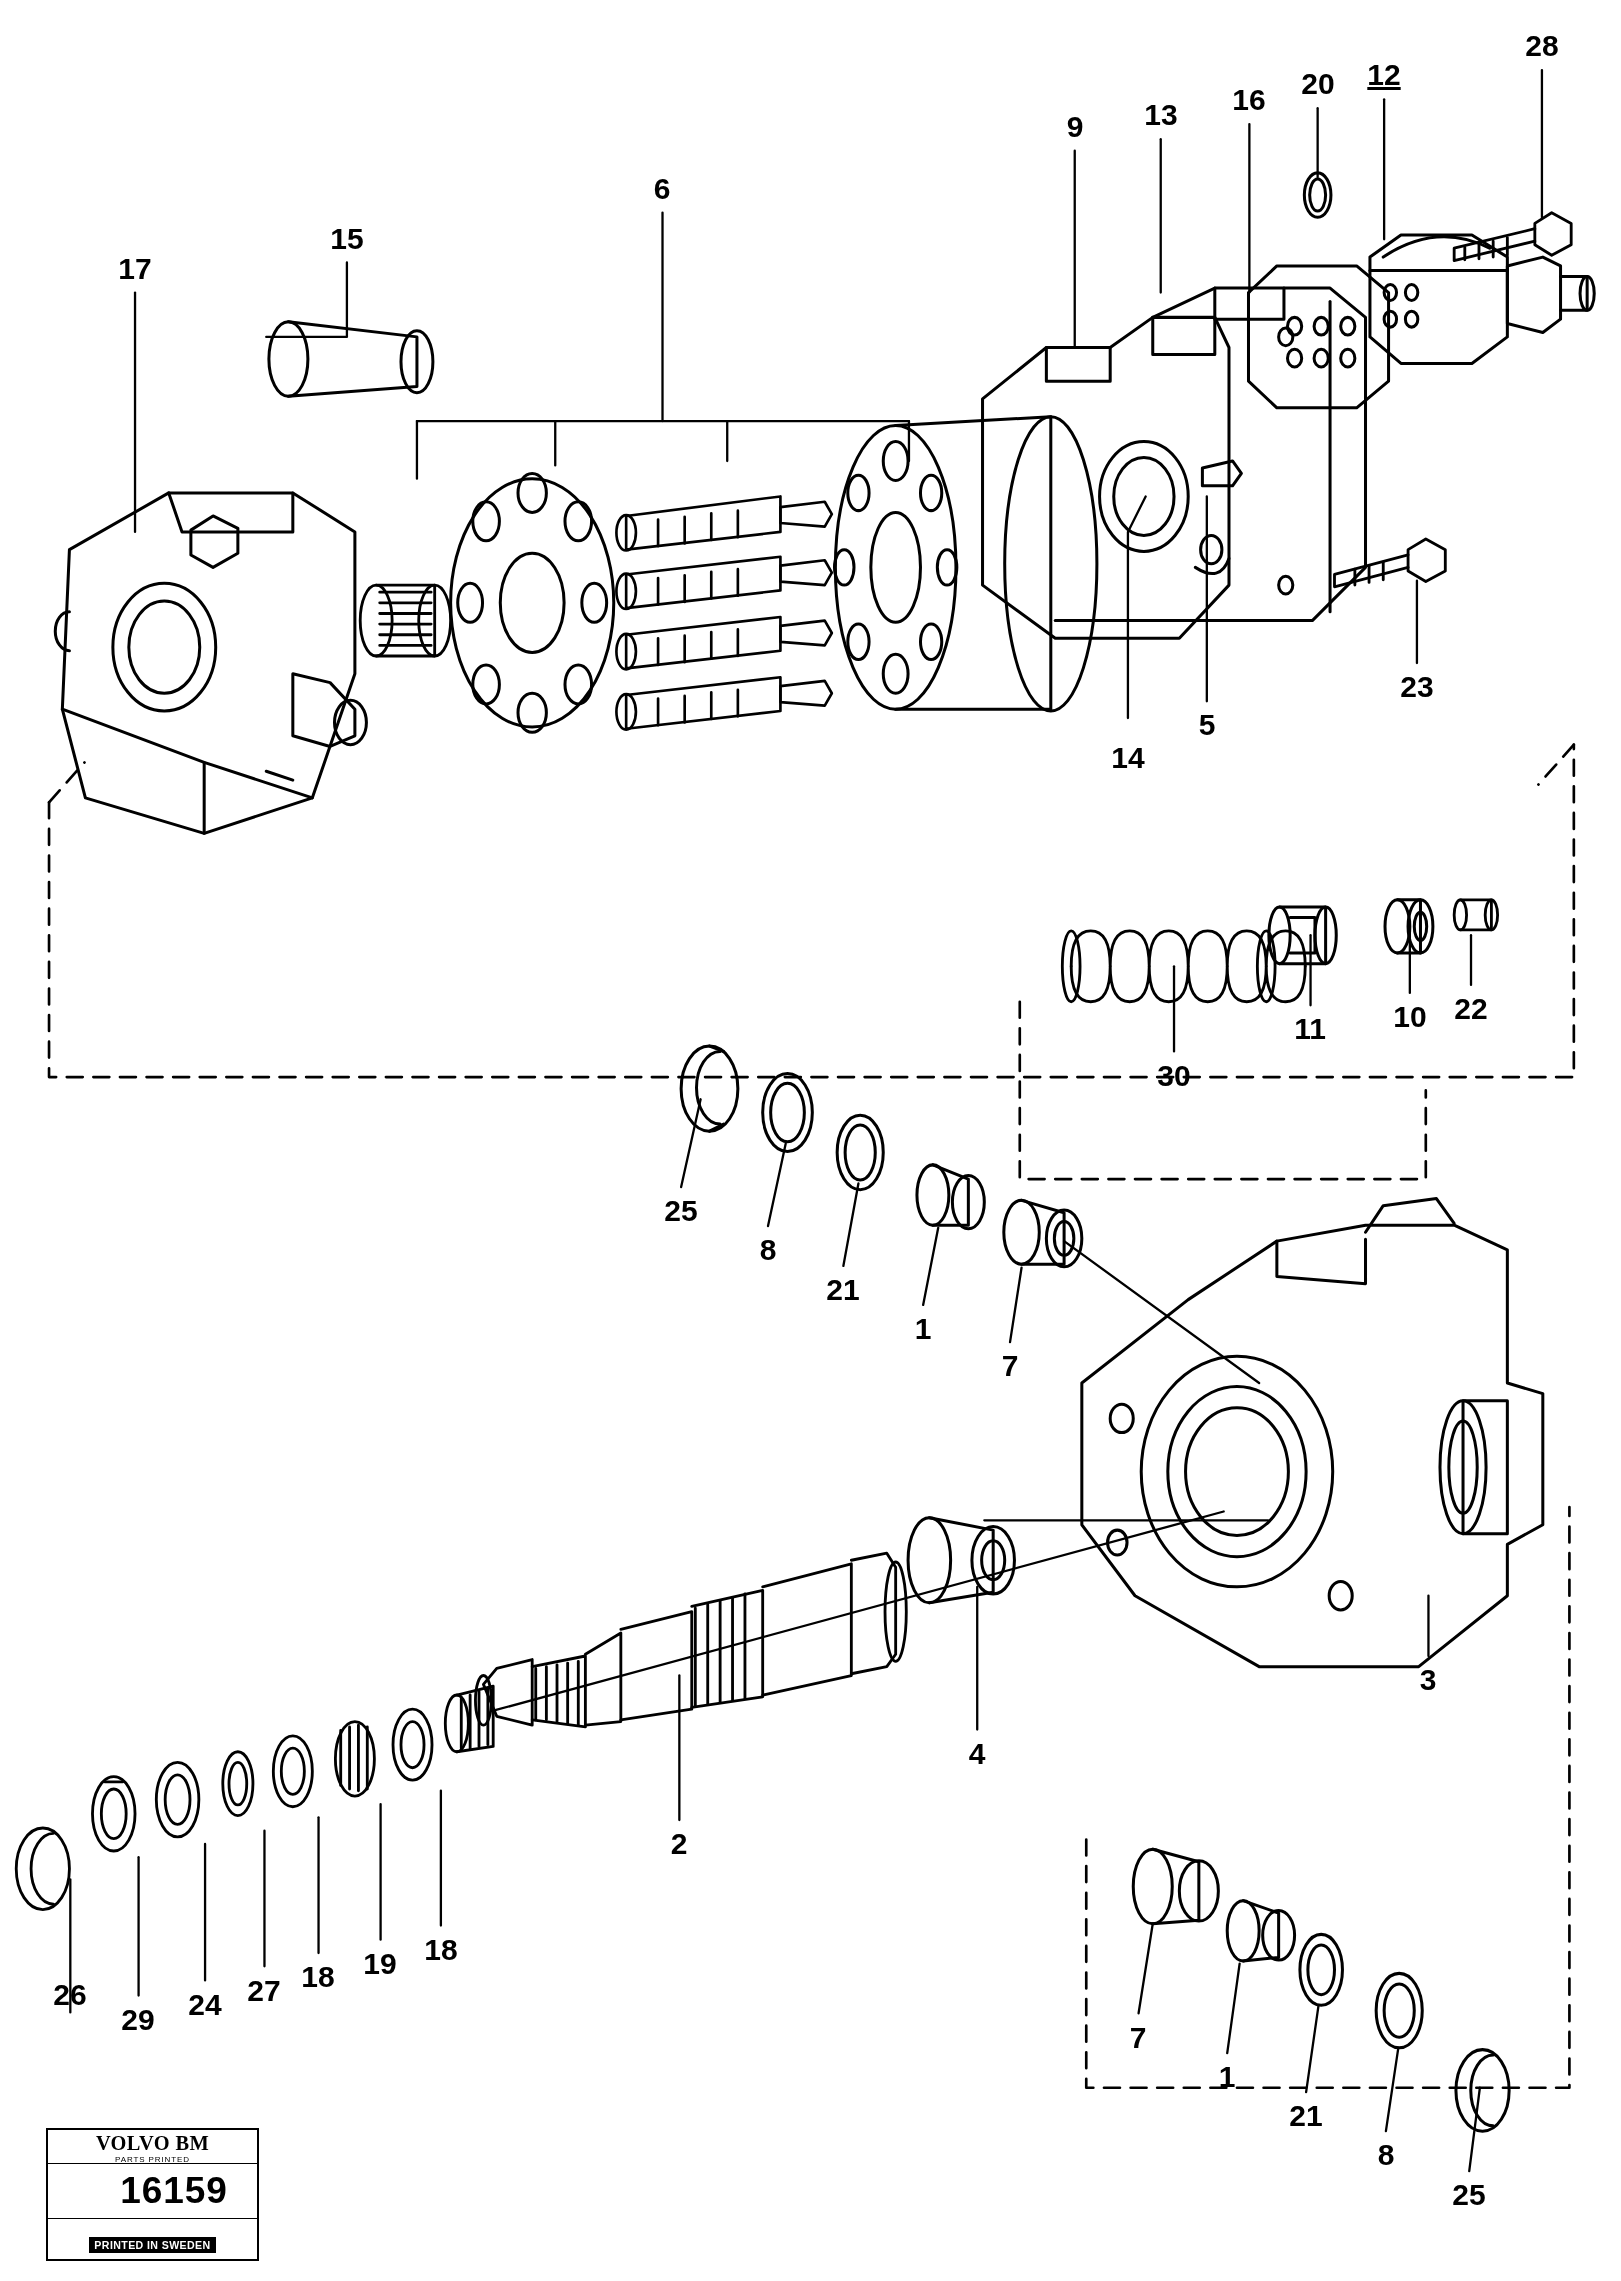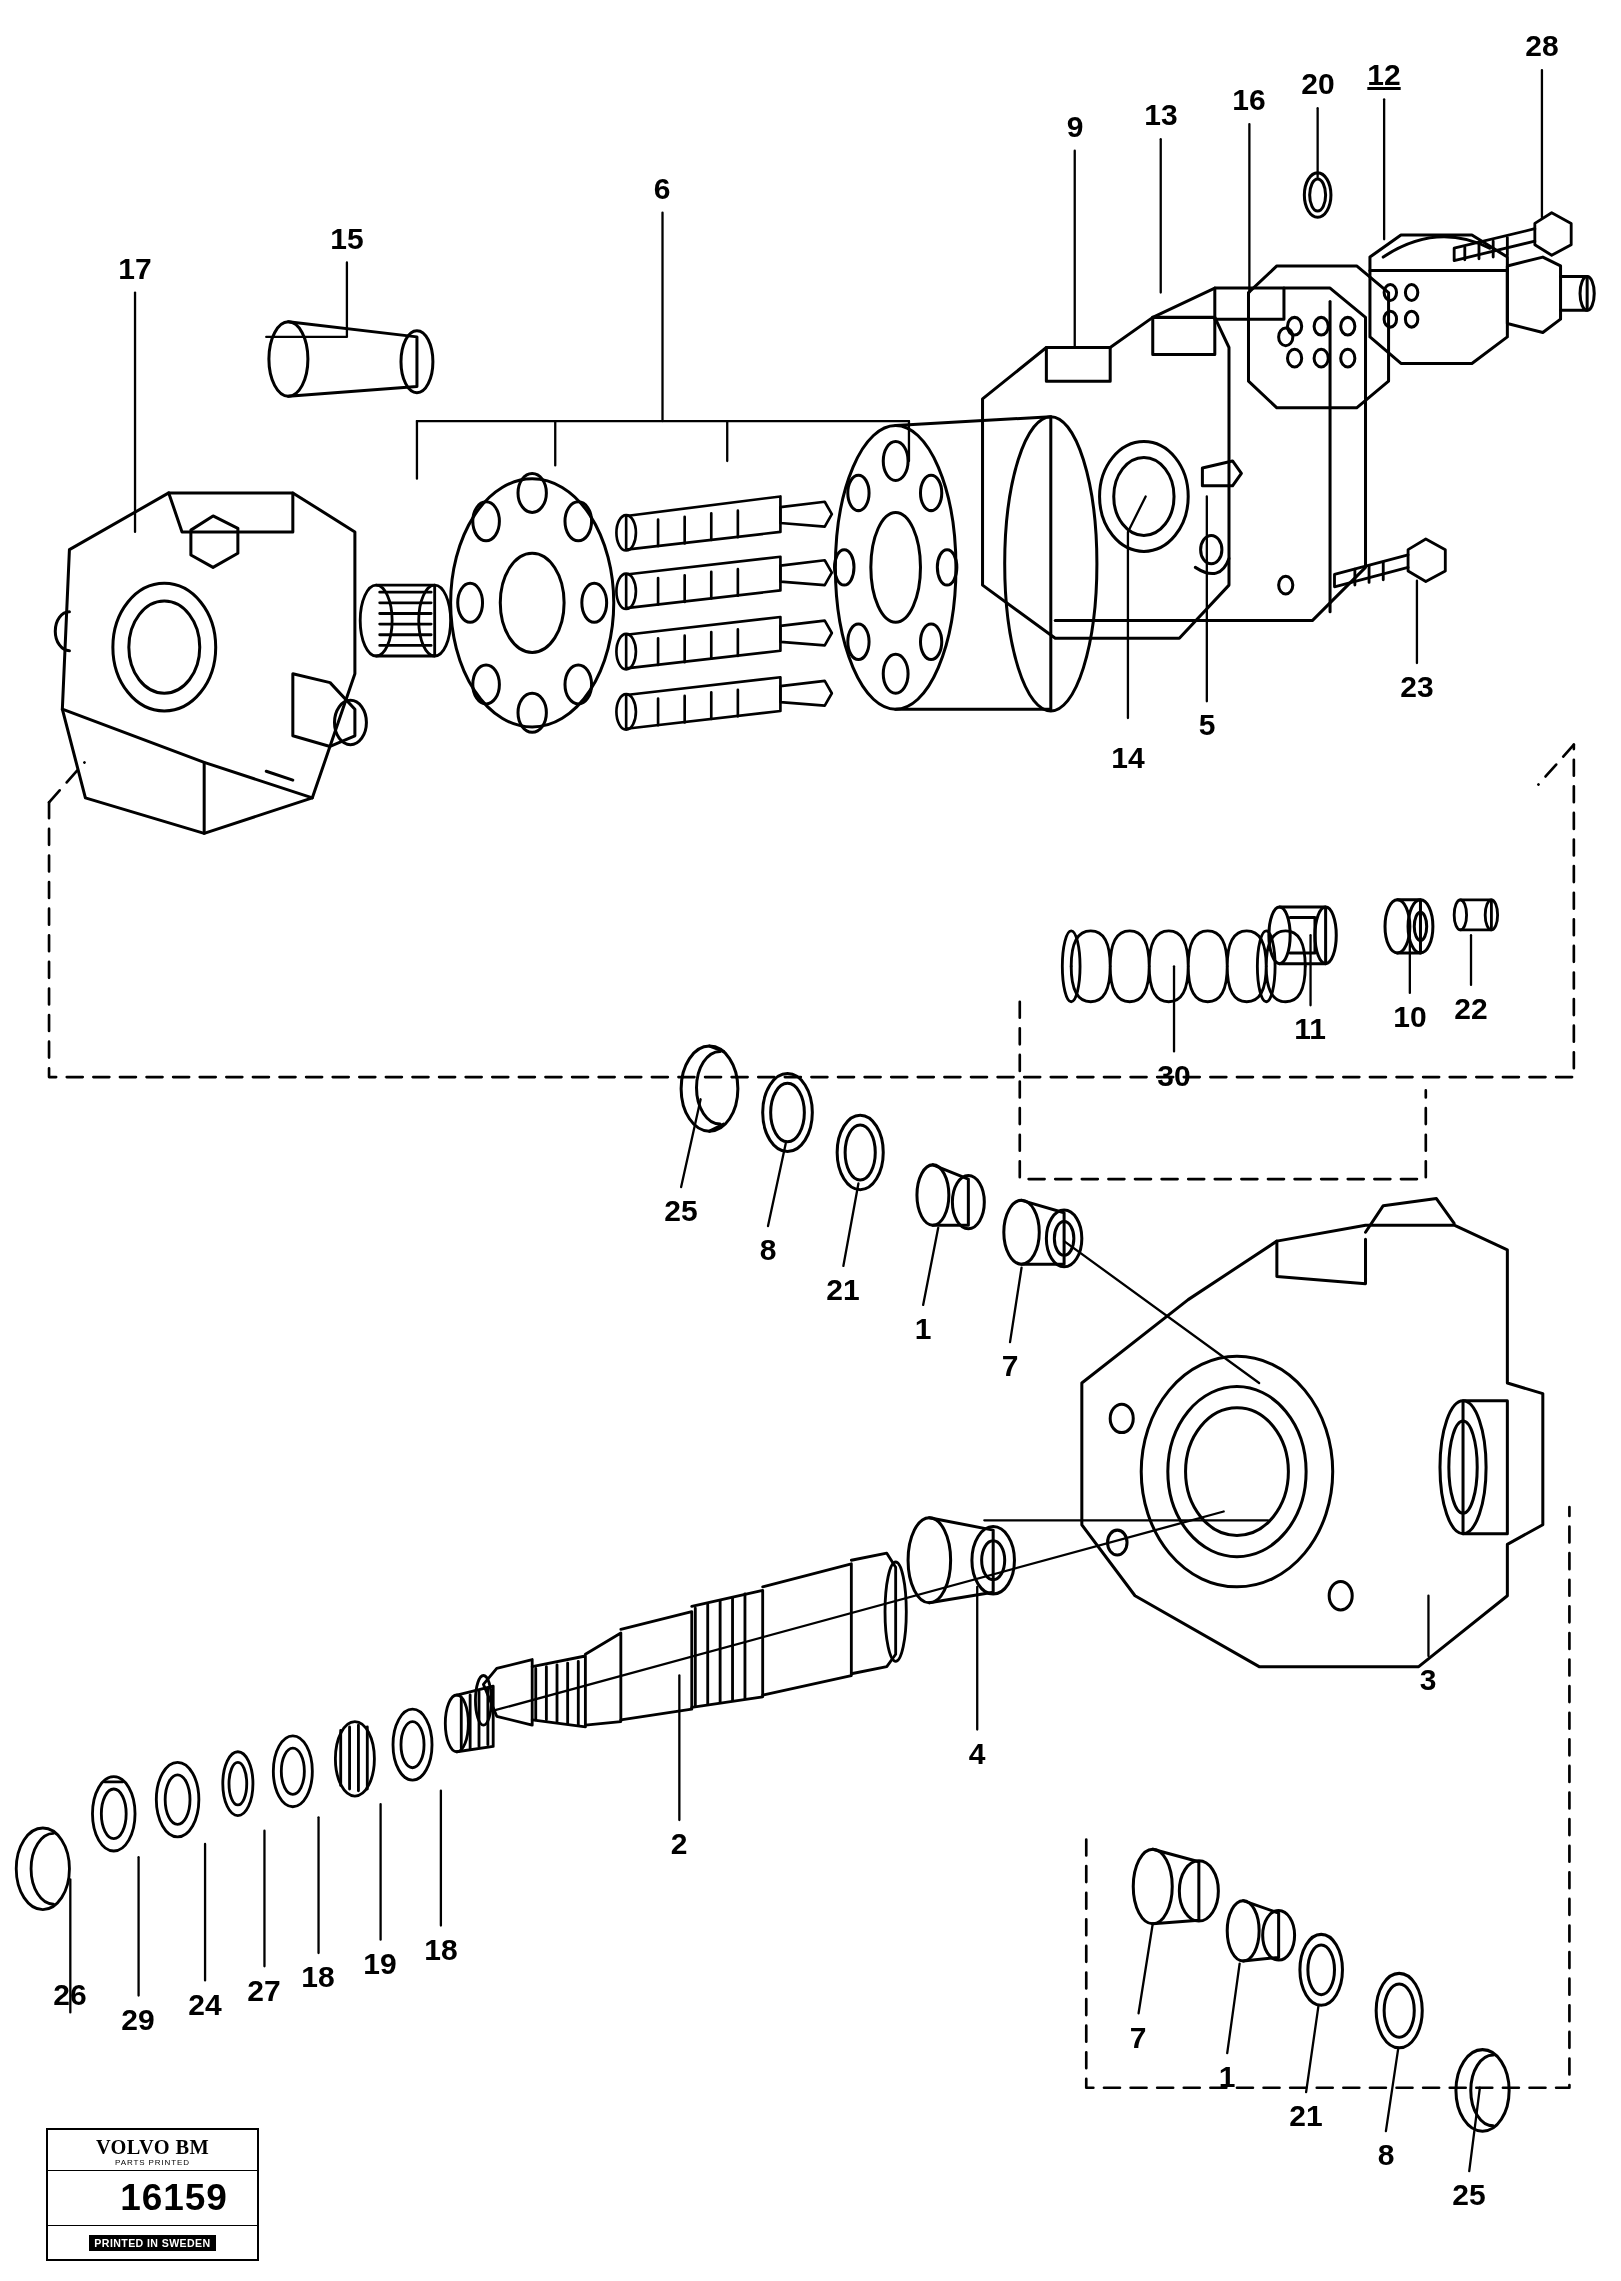--- a/index.html
+++ b/index.html
@@ -39,21 +39,21 @@
     position: absolute;
     left: 46px;
     top: 2128px;
     width: 213px;
     height: 133px;
     border: 2.7px solid #000;
     background: #fff;
     box-sizing: border-box;
   }
   #stamp .logo-row {
-    height: 41px;
+    height: 34px;
     border-bottom: 1.8px solid #000;
     display: flex;
     flex-direction: column;
     align-items: center;
     justify-content: center;
     padding-top: 4px;
     box-sizing: border-box;
   }
   #stamp .logo-main {
     font-family: "Liberation Serif", serif;
@@ -80,21 +80,21 @@
   }
   #stamp .number-row span {
     font-family: "Liberation Sans", sans-serif;
     font-weight: bold;
     font-size: 37px;
     letter-spacing: 0.9px;
   }
   #stamp .printed-row {
     height: 34px;
     display: flex;
-    align-items: center;
+    align-items: flex-end;
     justify-content: center;
     box-sizing: border-box;
   }
   #stamp .printed-row span {
     display: inline-block;
     background: #000;
     color: #fff;
     font-family: "Liberation Sans", sans-serif;
     font-size: 10.6px;
     font-weight: bold;

